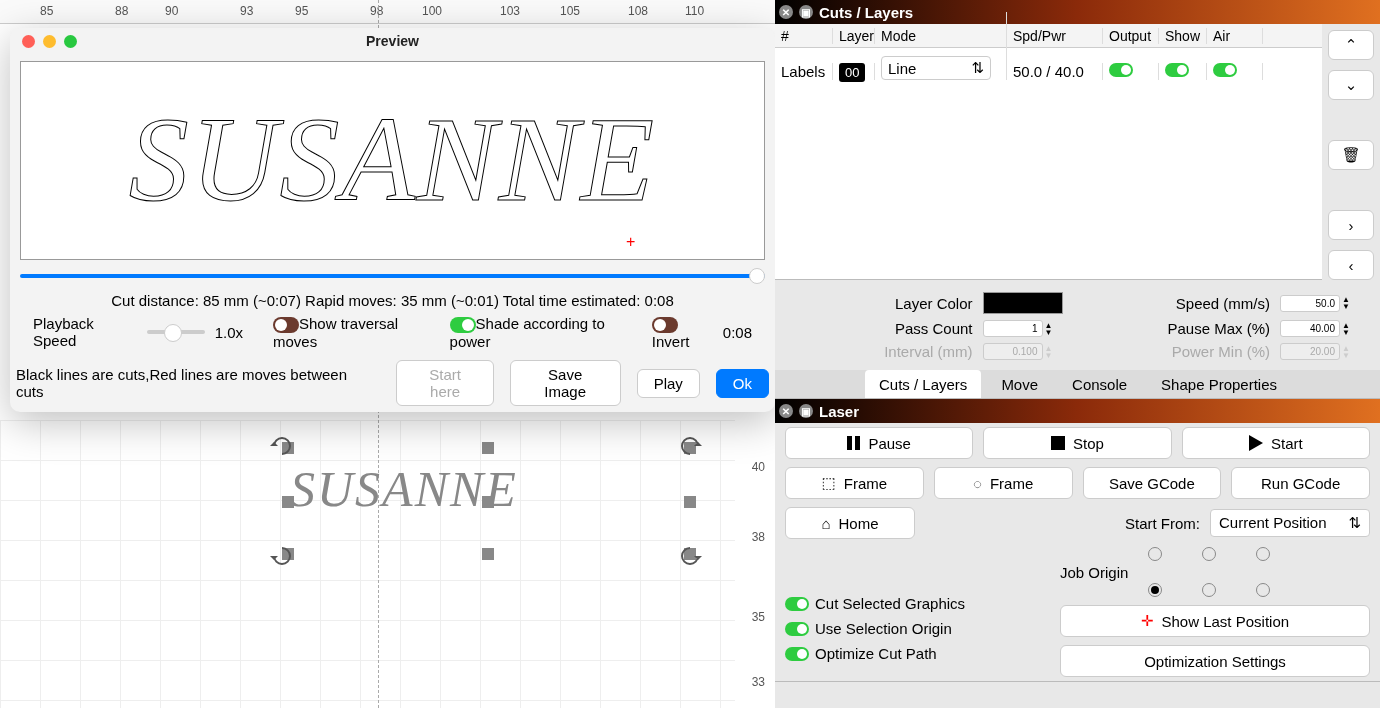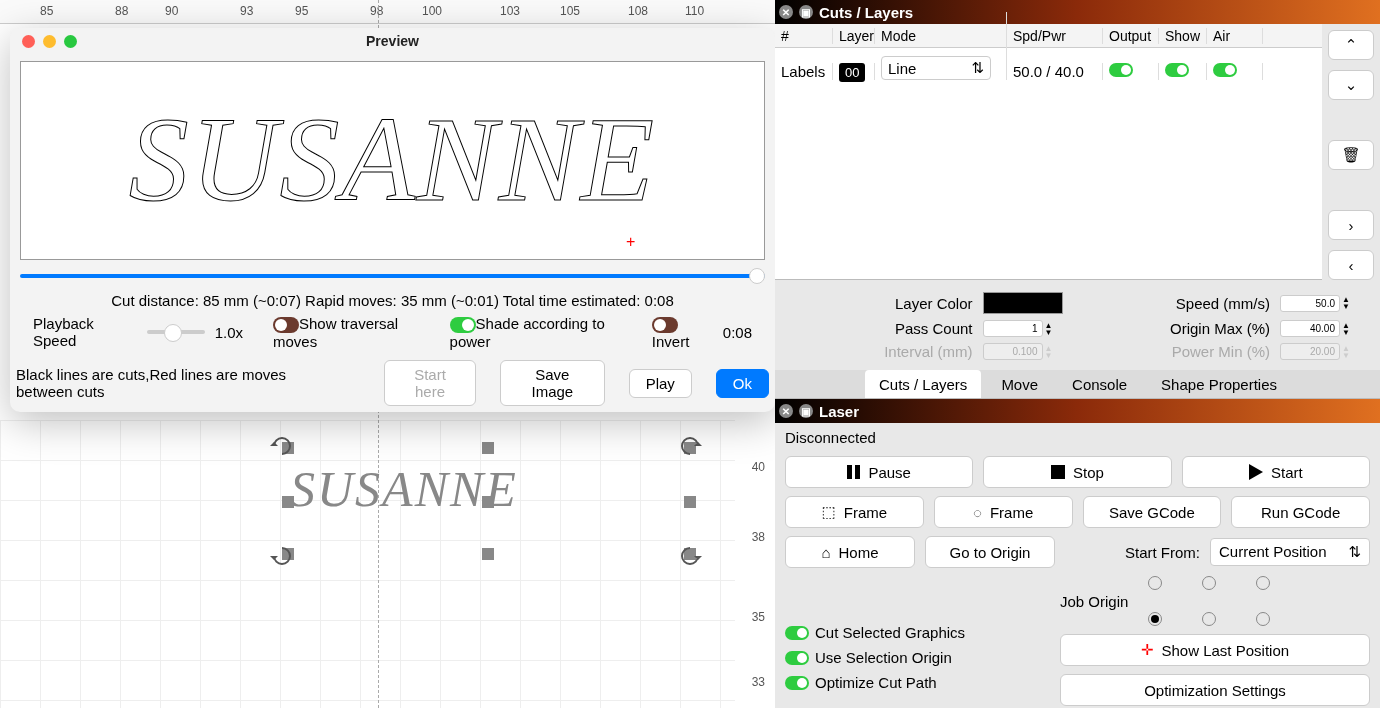--- a/index.html
+++ b/index.html
@@ -33,21 +33,21 @@
 .stats-row { text-align: center; font-size: 15px; padding: 2px 10px; }
 .pb-row { display: flex; align-items: center; gap: 10px; padding: 4px 23px; font-size: 15px; }
 .pb-slider { width: 60px; height: 4px; background: #ccc; border-radius: 2px; position: relative; }
 .pb-slider::before { content: ''; position: absolute; left: 30%; top: -6px; width: 16px; height: 16px; background: #fff; border: 1px solid #ccc; border-radius: 50%; }
 .toggle { display: inline-block; width: 26px; height: 16px; border-radius: 8px; position: relative; vertical-align: middle; }
 .toggle.off { background: #6b3a2e; }
 .toggle.on { background: #2ecc40; }
 .toggle::after { content: ''; position: absolute; top: 2px; width: 12px; height: 12px; background: #fff; border-radius: 50%; }
 .toggle.off::after { left: 2px; }
 .toggle.on::after { right: 2px; }
-.btn-row { display: flex; align-items: center; gap: 24px; padding: 6px 6px; font-size: 15px; }
+.btn-row { display: flex; align-items: center; gap: 16px; padding: 6px 6px; font-size: 15px; }
 .btn { background: #fff; border: 1px solid #ccc; border-radius: 6px; padding: 5px 16px; font-size: 15px; cursor: pointer; }
 .btn.disabled { color: #aaa; }
 .btn.primary { background: #007aff; color: #fff; border-color: #007aff; }
 
 
 .right-col { position: absolute; left: 775px; top: 0; width: 605px; height: 708px; background: #e8e8e8; }
 .panel { border-bottom: 1px solid #bbb; }
 .panel-hdr { height: 24px; background: linear-gradient(90deg, #000, #8b2a0a, #e07020); display: flex; align-items: center; color: #fff; font-size: 15px; font-weight: 600; padding-left: 4px; gap: 6px; }
 .panel-hdr .circ { width: 14px; height: 14px; background: #888; border-radius: 50%; display: inline-flex; align-items: center; justify-content: center; font-size: 10px; }
 
@@ -252,21 +252,21 @@
       <div class="lab">Speed (mm/s)</div>
       <div class="val">
           <input value="50.0" style="">
           <span class="spinner">▲<br>▼</span>
         </div>
       <div class="lab">Pass Count</div>
       <div class="val">
           <input value="1" style="">
           <span class="spinner">▲<br>▼</span>
         </div>
-      <div class="lab">Origin Max (%)</div>
+      <div class="lab">Pause Max (%)</div>
       <div class="val">
           <input value="40.00" style="">
           <span class="spinner">▲<br>▼</span>
         </div>
       <div class="lab" style="color:#aaa">Interval (mm)</div>
       <div class="val">
           <input disabled="" value="0.100" style="">
           <span class="spinner" style="color:#ccc">▲<br>▼</span>
         </div>
       <div class="lab" style="color:#aaa">Power Min (%)</div>
@@ -283,21 +283,20 @@
     </div>
   </div>
 
   <div class="panel">
     <div class="panel-hdr">
       <span class="circ">✕</span>
       <span class="circ">▣</span>
       <span>Laser</span>
     </div>
     <div class="laser-body">
-      <div class="status-line">Disconnected</div>
       <div class="row3">
         <div class="wbtn">
             <span class="icon-pause">
               <span></span>
               <span></span>
             </span>
             <span>Pause</span>
           </div>
         <div class="wbtn">
             <span class="icon-sq"></span>
@@ -321,23 +320,20 @@
             <span>Save GCode</span>
           </div>
         <div class="wbtn">
             <span>Run GCode</span>
           </div>
       </div>
       <div class="start-row">
         <div class="wbtn" style="width:130px">
             <span>⌂</span>
             <span>Home</span>
-          </div>
-        <div class="wbtn" style="width:130px">
-            <span>Go to Origin</span>
           </div>
         <span class="lab">Start From:</span>
         <div class="selectbox">
             <span>Current Position</span>
             <span>⇅</span>
           </div>
       </div>
       <div style="display:flex;align-items:flex-start;gap:20px">
         <div class="opt-left">
           <div style="height:40px"></div>

